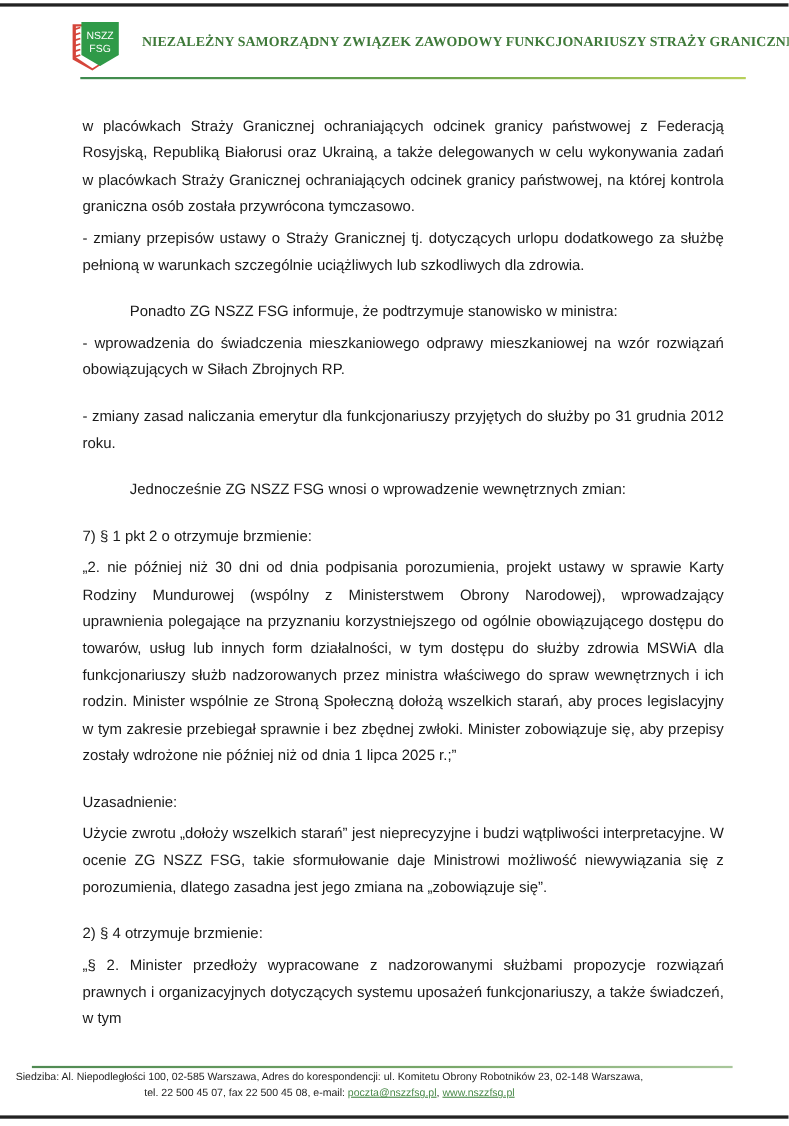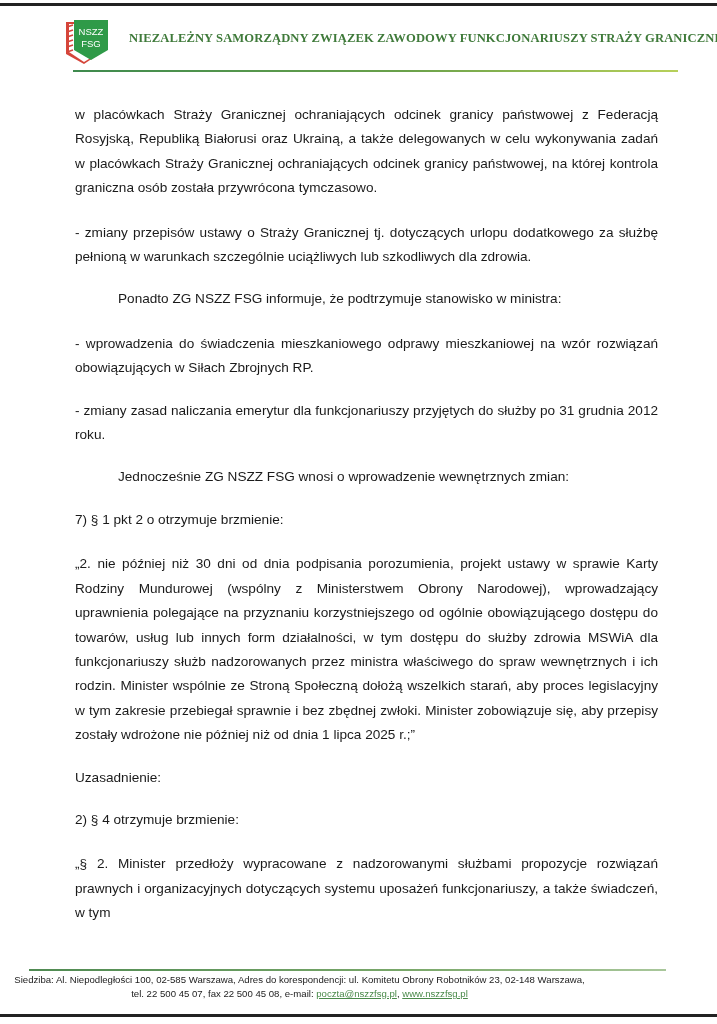--- a/index.html
+++ b/index.html
@@ -8,21 +8,21 @@
   .frame-bottom { position: absolute; left: 0; top: 1014px; width: 717px; height: 3px; background: #222; }
 
   .header { position: absolute; left: 55px; top: 16px; width: 625px; height: 55px; text-align: right; }
   .logo { position: absolute; left: 7px; top: 2px; width: 48px; height: 48px; }
   .logo svg { display: block; }
   .org-name { position: absolute; left: 74px; top: 15px; font-family: "Liberation Serif", serif; font-weight: bold; font-size: 12.6px; color: #3f7a3a; letter-spacing: 0.1px; white-space: nowrap; }
   .header-rule { position: absolute; left: 18px; top: 54px; width: 605px; height: 2px; background: linear-gradient(to right, #3e8a4e 0%, #6aa14a 55%, #b7d05a 100%); }
 
   .content { position: absolute; left: 75px; top: 103px; width: 583px; font-size: 13.6px; line-height: 24.4px; }
   .p { margin: 0; text-align: justify; }
-  .gap-s { margin-top: 20px; }
+  .gap-s { margin-top: 4px; }
   .gap-l { margin-top: 18px; }
   .indent { text-indent: 43px; }
 
   .footer-rule { position: absolute; left: 29px; top: 969px; width: 637px; height: 2px; background: linear-gradient(to right, #4f8a52 0%, #7aa86a 60%, #a9c79b 100%); }
   .footer { position: absolute; left: 0; top: 973px; width: 599px; text-align: center; font-family: "Liberation Sans", sans-serif; font-size: 9.6px; line-height: 14px; color: #222; }
   .footer a { color: #4a8a4a; text-decoration: underline; }
 </style>
 </head>
 <body>
 
@@ -53,20 +53,21 @@
 <div class="content">
   <p class="p">w placówkach Straży Granicznej ochraniających odcinek granicy państwowej z Federacją Rosyjską, Republiką Białorusi oraz Ukrainą, a także delegowanych w celu wykonywania zadań w placówkach Straży Granicznej ochraniających odcinek granicy państwowej, na której kontrola graniczna osób została przywrócona tymczasowo.</p>
   <p class="p gap-s">- zmiany przepisów ustawy o Straży Granicznej tj. dotyczących urlopu dodatkowego za służbę pełnioną w warunkach szczególnie uciążliwych lub szkodliwych dla zdrowia.</p>
   <p class="p gap-l indent">Ponadto ZG NSZZ FSG informuje, że podtrzymuje stanowisko w ministra:</p>
   <p class="p gap-s">- wprowadzenia do świadczenia mieszkaniowego odprawy mieszkaniowej na wzór rozwiązań obowiązujących w Siłach Zbrojnych RP.</p>
   <p class="p gap-l">- zmiany zasad naliczania emerytur dla funkcjonariuszy przyjętych do służby po 31 grudnia 2012 roku.</p>
   <p class="p gap-l indent">Jednocześnie ZG NSZZ FSG wnosi o wprowadzenie wewnętrznych zmian:</p>
   <p class="p gap-l">7) § 1 pkt 2 o otrzymuje brzmienie:</p>
   <p class="p gap-s">„2. nie później niż 30 dni od dnia podpisania porozumienia, projekt ustawy w sprawie Karty Rodziny Mundurowej (wspólny z Ministerstwem Obrony Narodowej), wprowadzający uprawnienia polegające na przyznaniu korzystniejszego od ogólnie obowiązującego dostępu do towarów, usług lub innych form działalności, w tym dostępu do służby zdrowia MSWiA dla funkcjonariuszy służb nadzorowanych przez ministra właściwego do spraw wewnętrznych i ich rodzin. Minister wspólnie ze Stroną Społeczną dołożą wszelkich starań, aby proces legislacyjny w tym zakresie przebiegał sprawnie i bez zbędnej zwłoki. Minister zobowiązuje się, aby przepisy zostały wdrożone nie później niż od dnia 1 lipca 2025 r.;”</p>
   <p class="p gap-l">Uzasadnienie:</p>
+  <p class="p gap-s">Użycie zwrotu „dołoży wszelkich starań” jest nieprecyzyjne i budzi wątpliwości interpretacyjne. W ocenie ZG NSZZ FSG, takie sformułowanie daje Ministrowi możliwość niewywiązania się z porozumienia, dlatego zasadna jest jego zmiana na „zobowiązuje się”.</p>
   <p class="p gap-l">2) § 4 otrzymuje brzmienie:</p>
   <p class="p gap-s">„§ 2. Minister przedłoży wypracowane z nadzorowanymi służbami propozycje rozwiązań prawnych i organizacyjnych dotyczących systemu uposażeń funkcjonariuszy, a także świadczeń, w tym</p>
 </div>
 
 <div class="footer-rule"></div>
 <div class="footer">
   <div>Siedziba: Al. Niepodległości 100, 02-585 Warszawa, Adres do korespondencji: ul. Komitetu Obrony Robotników 23, 02-148 Warszawa,</div>
   <div><span>tel. 22 500 45 07, fax 22 500 45 08, e-mail: </span><a>poczta@nszzfsg.pl</a><span>, </span><a>www.nszzfsg.pl</a></div>
 </div>
 

